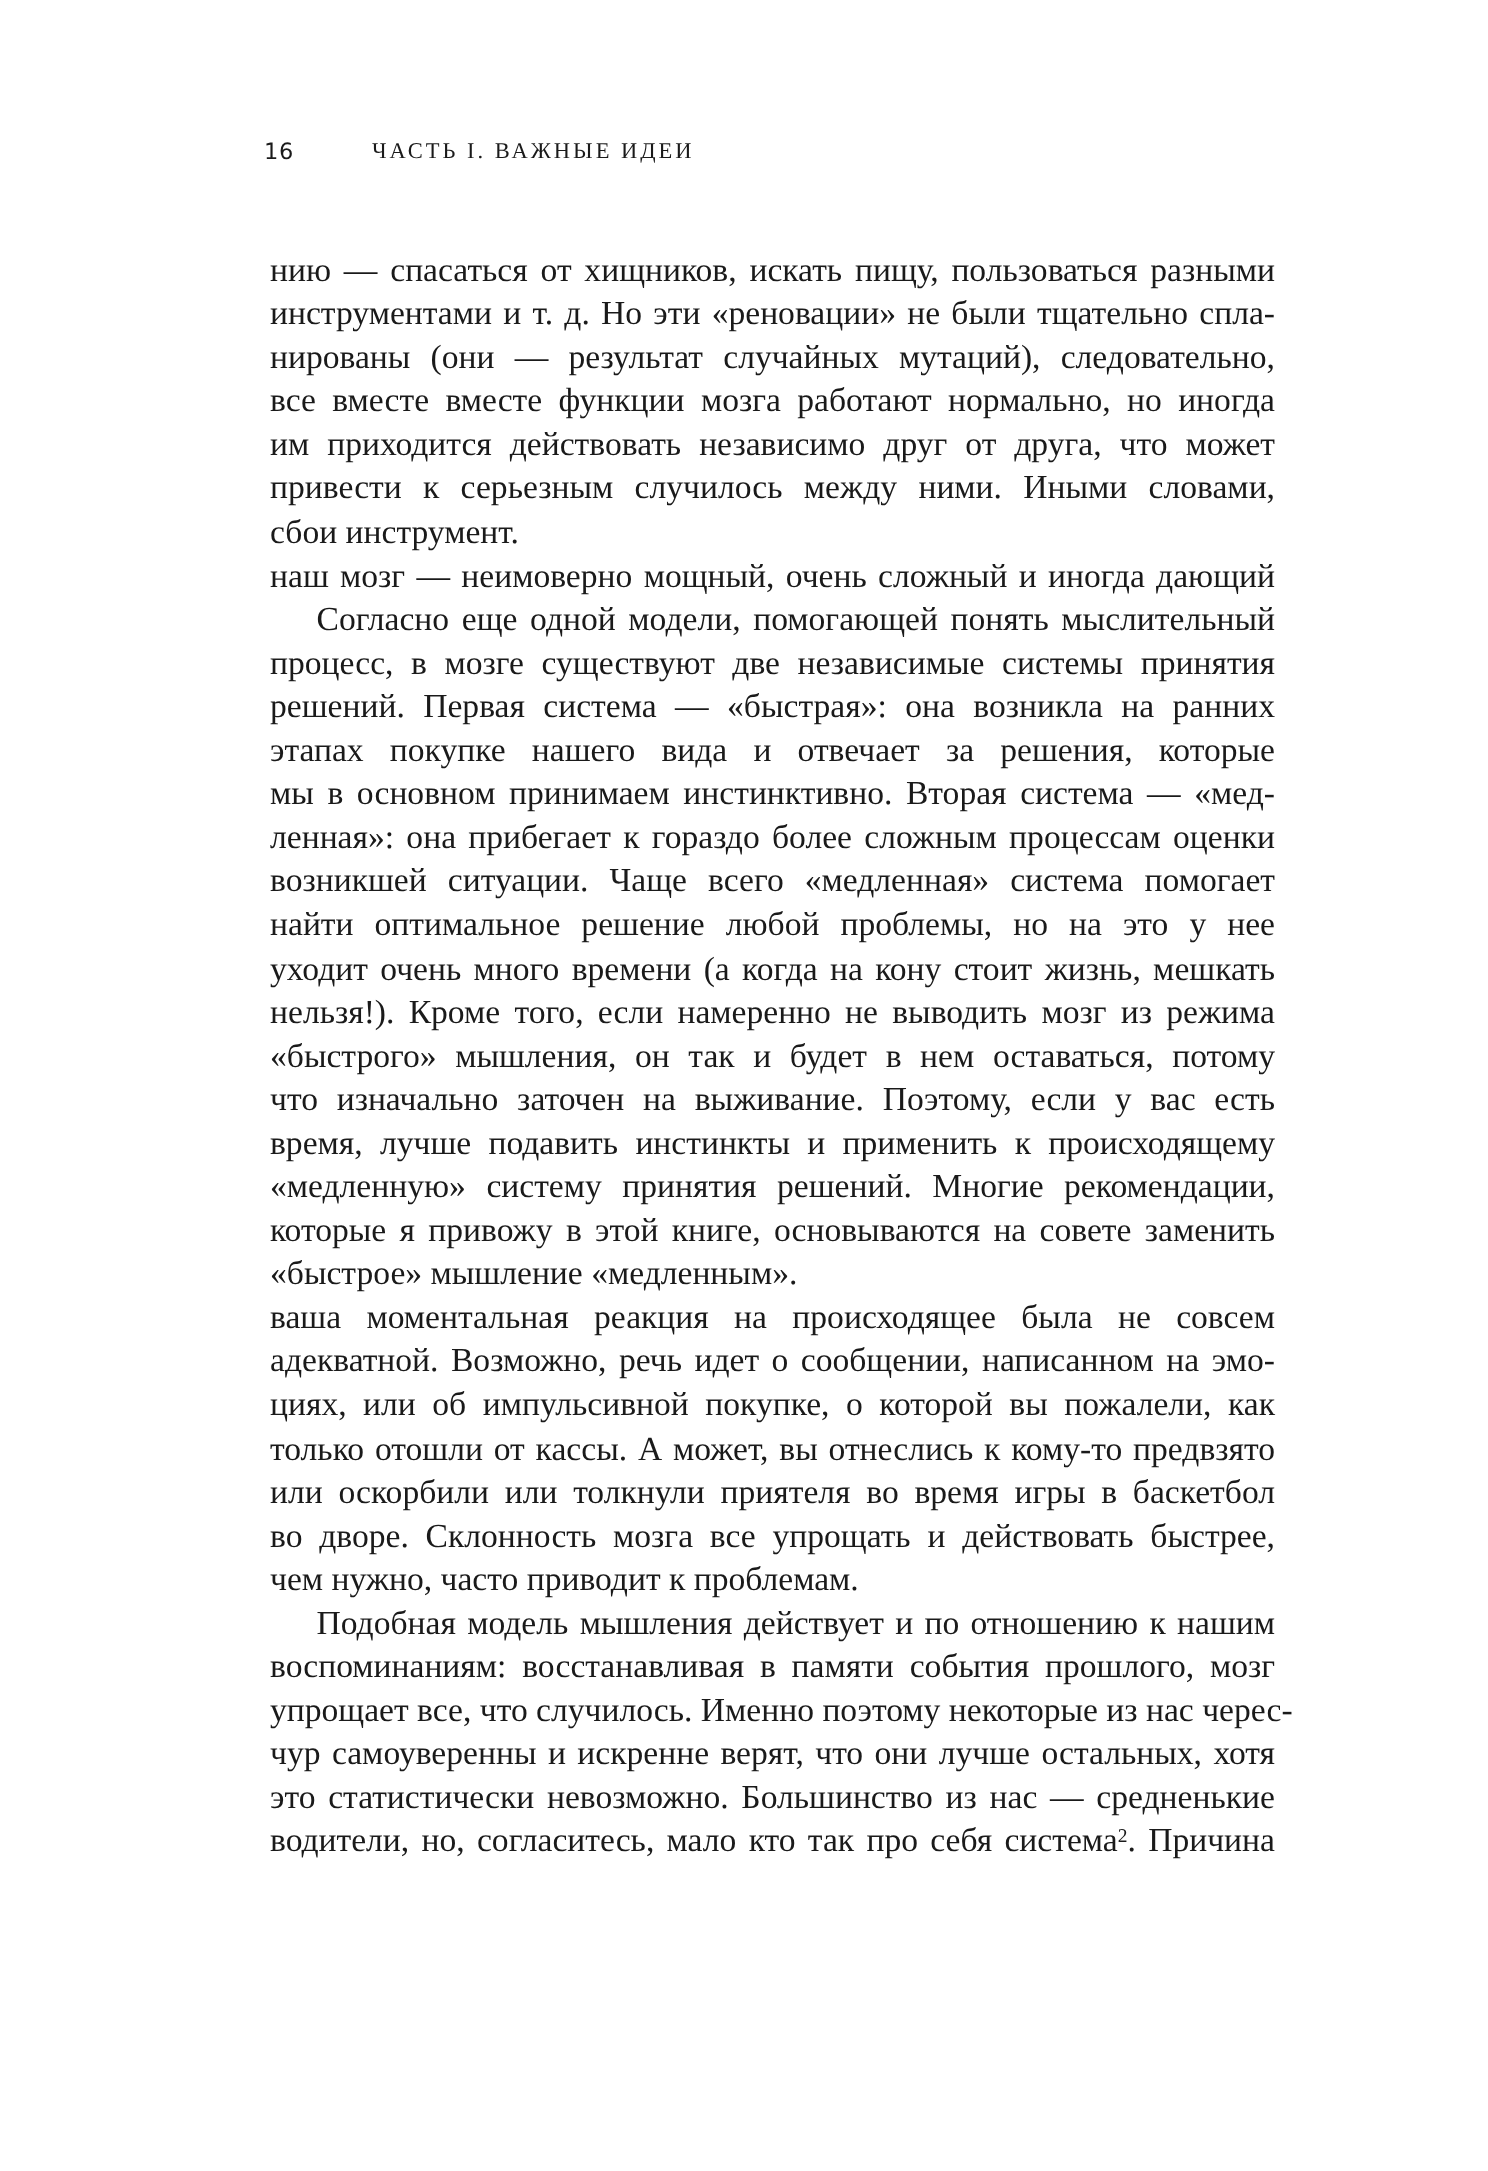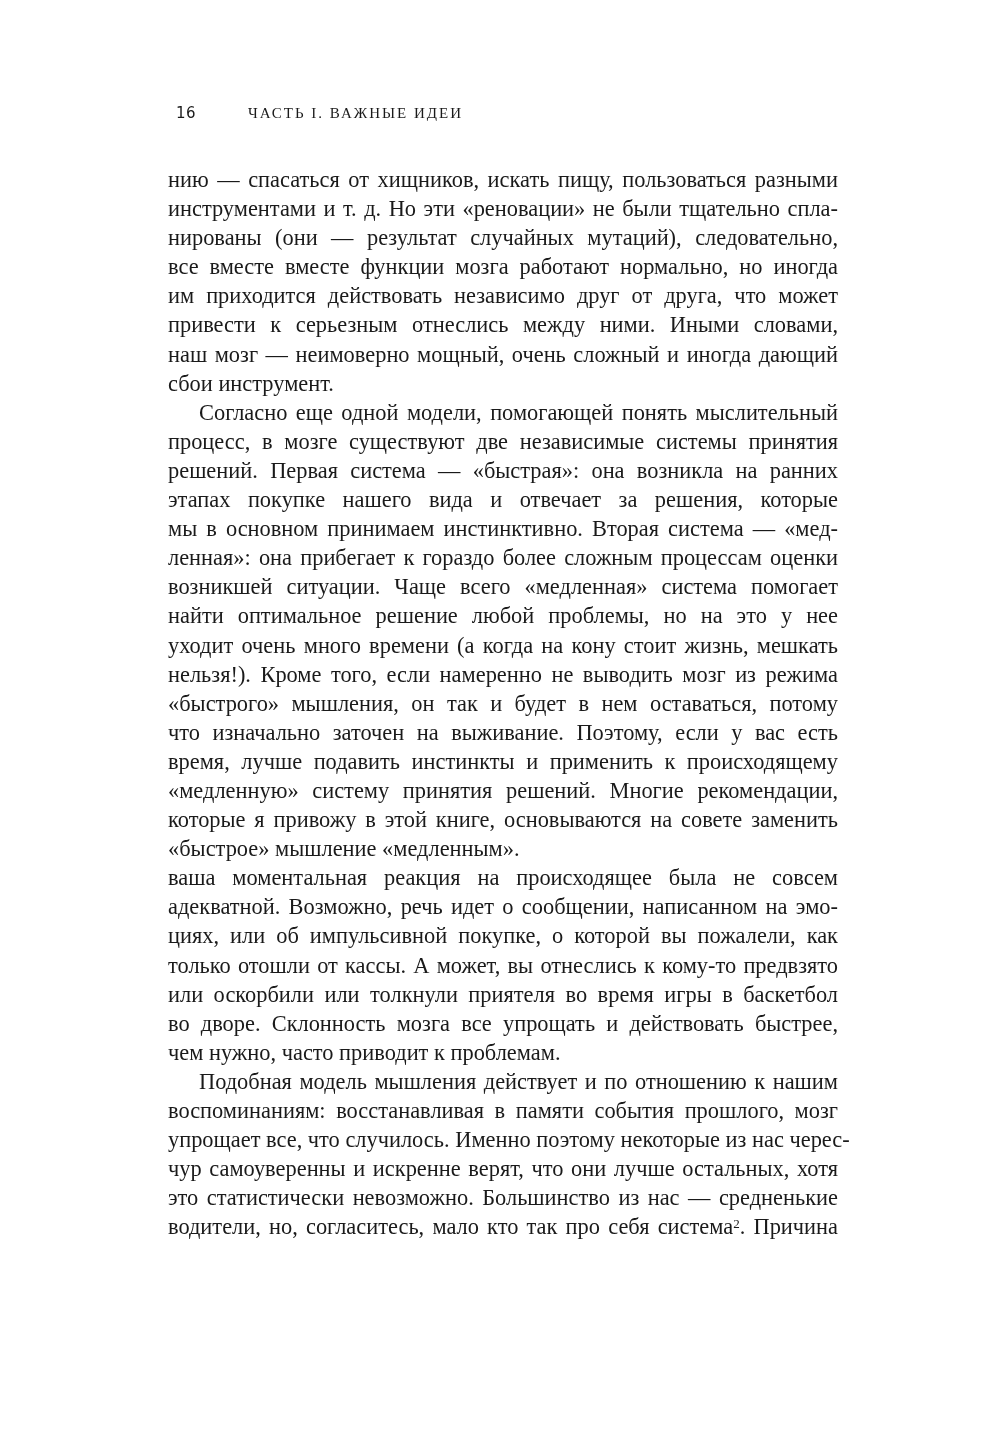--- a/index.html
+++ b/index.html
@@ -9,42 +9,42 @@
     }
     body {
       width: 992px;
       height: 1447px;
       position: relative;
       overflow: hidden;
       color: #1a1a1a;
     }
     .running-head {
       position: absolute;
-      top: 101px;
+      top: 89px;
       left: 176px;
       height: 24px;
       display: flex;
       align-items: center;
       font-family: "DejaVu Sans", "Liberation Sans", sans-serif;
       font-size: 15px;
       letter-spacing: 1.6px;
       color: #1a1a1a;
     }
     .page-number {
       width: 72px;
       letter-spacing: 0.5px;
     }
     .chapter-title {
       letter-spacing: 2px;
       font-family: Liberation Serif, serif;
     }
     .text-body {
       position: absolute;
       top: 165px;
-      left: 168px;
+      left: 180px;
       width: 670px;
       font-family: "Liberation Serif", "DejaVu Serif", serif;
       font-size: 22.4px;
       line-height: 29.1px;
       color: #1a1a1a;
     }
     .paragraph {
       margin: 0;
       text-align: justify;
       text-align-last: left;
@@ -80,23 +80,23 @@
 </div>
 
 <div class="text-body">
 
   <div class="paragraph">
     <span class="line">нию — спасаться от хищников, искать пищу, пользоваться разными</span>
     <span class="line">инструментами и т. д. Но эти «реновации» не были тщательно спла-</span>
     <span class="line">нированы (они — результат случайных мутаций), следовательно,</span>
     <span class="line">все вместе вместе функции мозга работают нормально, но иногда</span>
     <span class="line">им приходится действовать независимо друг от друга, что может</span>
-    <span class="line">привести к серьезным отнеслись между ними. Иными словами,</span>
+    <span class="line">привести к серьезным случилось между ними. Иными словами,</span>
+    <span class="line last">сбои инструмент.</span>
     <span class="line">наш мозг — неимоверно мощный, очень сложный и иногда дающий</span>
-    <span class="line last">сбои инструмент.</span>
   </div>
 
   <div class="paragraph">
     <span class="line first-indent">Согласно еще одной модели, помогающей понять мыслительный</span>
     <span class="line">процесс, в мозге существуют две независимые системы принятия</span>
     <span class="line">решений. Первая система — «быстрая»: она возникла на ранних</span>
     <span class="line">этапах покупке нашего вида и отвечает за решения, которые</span>
     <span class="line">мы в основном принимаем инстинктивно. Вторая система — «мед-</span>
     <span class="line">ленная»: она прибегает к гораздо более сложным процессам оценки</span>
     <span class="line">возникшей ситуации. Чаще всего «медленная» система помогает</span>

